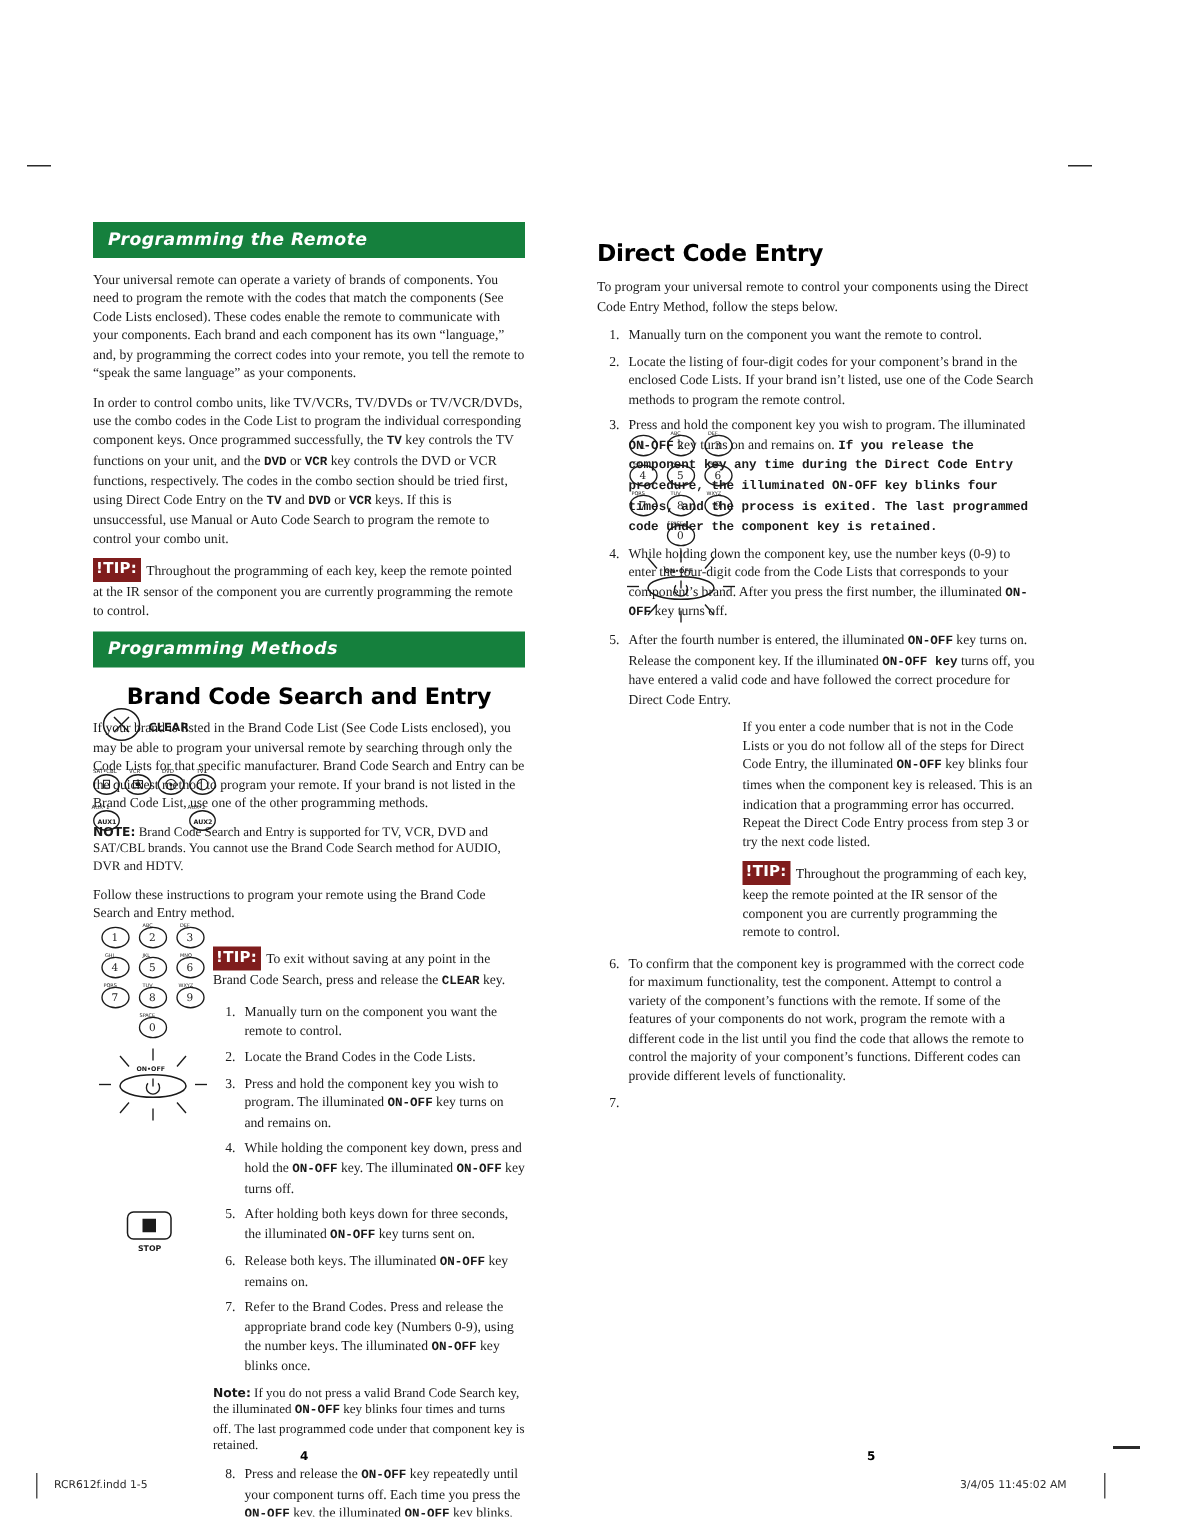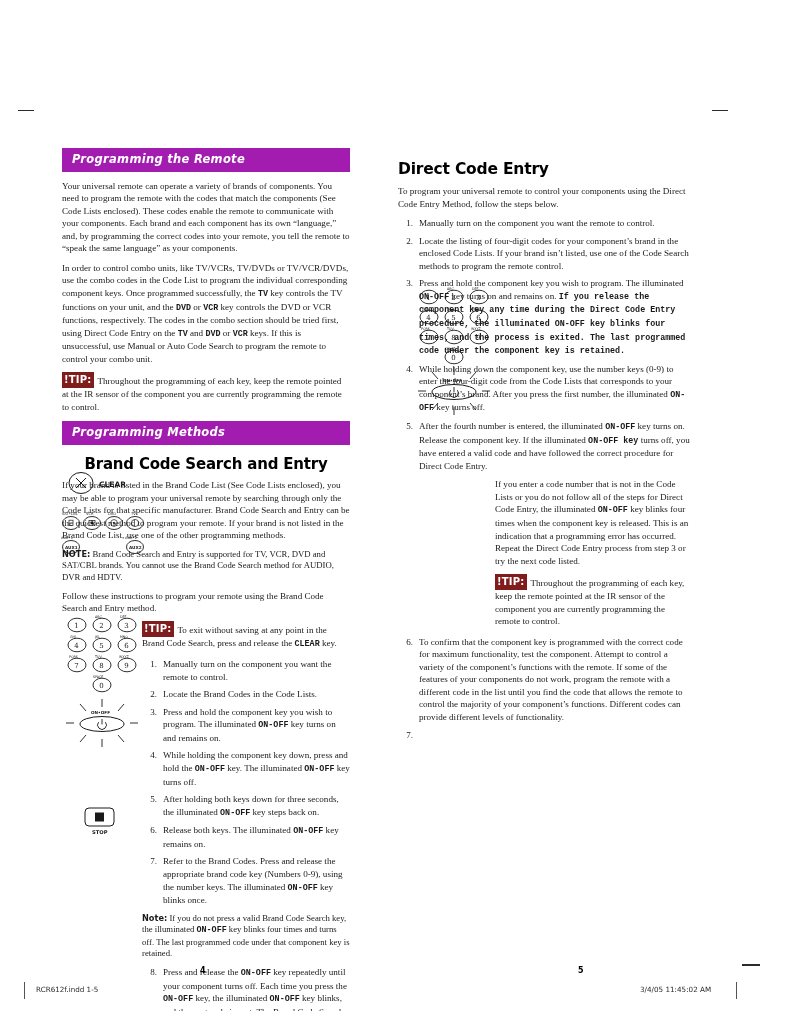--- a/index.html
+++ b/index.html
@@ -35,21 +35,21 @@
 
   .col {
     position: absolute;
     top: 148px;
   }
   .col-left  { left: 62px;  width: 288px; }
   .col-right { left: 398px; width: 292px; }
 
   
   .section-bar {
-    background: #a21caf;
+    background: #15803d;
     color: #ffffff;
     font-family: "DejaVu Sans", sans-serif;
     font-weight: bold;
     font-style: italic;
     font-size: 11.5px;
     letter-spacing: 0.3px;
     padding: 5px 0 6px 10px;
     margin: 0 0 8px 0;
     line-height: 1.1;
   }
@@ -73,21 +73,21 @@
     color: #000;
   }
 
   
   p.body {
     font-size: 9.1px;
     line-height: 1.38;
     margin: 0 0 7px 0;
     text-align: left;
   }
-  p.body.tight { margin-bottom: 6px; }
+  p.body.tight { margin-bottom: 16px; }
 
   b, strong { font-family: Liberation Mono, monospace; font-weight: bold; font-size: 8.4px; }
 
   
   .tip {
     font-size: 9.1px;
     line-height: 1.38;
     margin: 3px 0 8px 0;
   }
   .tip-badge {
@@ -210,21 +210,21 @@
     <div class="left-list-offset">
       <p class="tip">
         <span class="tip-badge">!TIP:</span><span>To exit without saving at any point in the Brand Code Search, press and release the </span><b>CLEAR</b><span> key.</span>
       </p>
 
       <ol class="steps" id="left-steps-a">
           <li><span class="num">1.</span><span>Manually turn on the component you want the remote to control.</span></li>
           <li><span class="num">2.</span><span>Locate the Brand Codes in the Code Lists.</span></li>
           <li><span class="num">3.</span><span>Press and hold the component key you wish to program. The illuminated </span><b>ON-OFF</b><span> key turns on and remains on.</span></li>
           <li><span class="num">4.</span><span>While holding the component key down, press and hold the </span><b>ON-OFF</b><span> key. The illuminated </span><b>ON-OFF</b><span> key turns off.</span></li>
-          <li><span class="num">5.</span><span>After holding both keys down for three seconds, the illuminated </span><b>ON-OFF</b><span> key steps back on.</span></li>
+          <li><span class="num">5.</span><span>After holding both keys down for three seconds, the illuminated </span><b>ON-OFF</b><span> key turns sent on.</span></li>
           <li><span class="num">6.</span><span>Release both keys. The illuminated </span><b>ON-OFF</b><span> key remains on.</span></li>
           <li><span class="num">7.</span><span>Refer to the Brand Codes. Press and release the appropriate brand code key (Numbers 0-9), using the number keys. The illuminated </span><b>ON-OFF</b><span> key blinks once.</span></li>
         </ol>
 
       <p class="note">
         <span class="note-label">Note:</span><span> If you do not press a valid Brand Code Search key, the illuminated </span><b>ON-OFF</b><span> key blinks four times and turns off. The last programmed code under that component key is retained.</span>
       </p>
 
       <ol class="steps" id="left-steps-b">
           <li><span class="num">8.</span><span>Press and release the </span><b>ON-OFF</b><span> key repeatedly until your component turns off. Each time you press the </span><b>ON-OFF</b><span> key, the illuminated </span><b>ON-OFF</b><span> key blinks, and the next code is sent. The Brand Code Search begins with the first code in the chosen brand list for that component and cycles through all the codes for that brand. If your component turns off, you have found the correct code. (If it cycles through and the illuminated </span></li>

